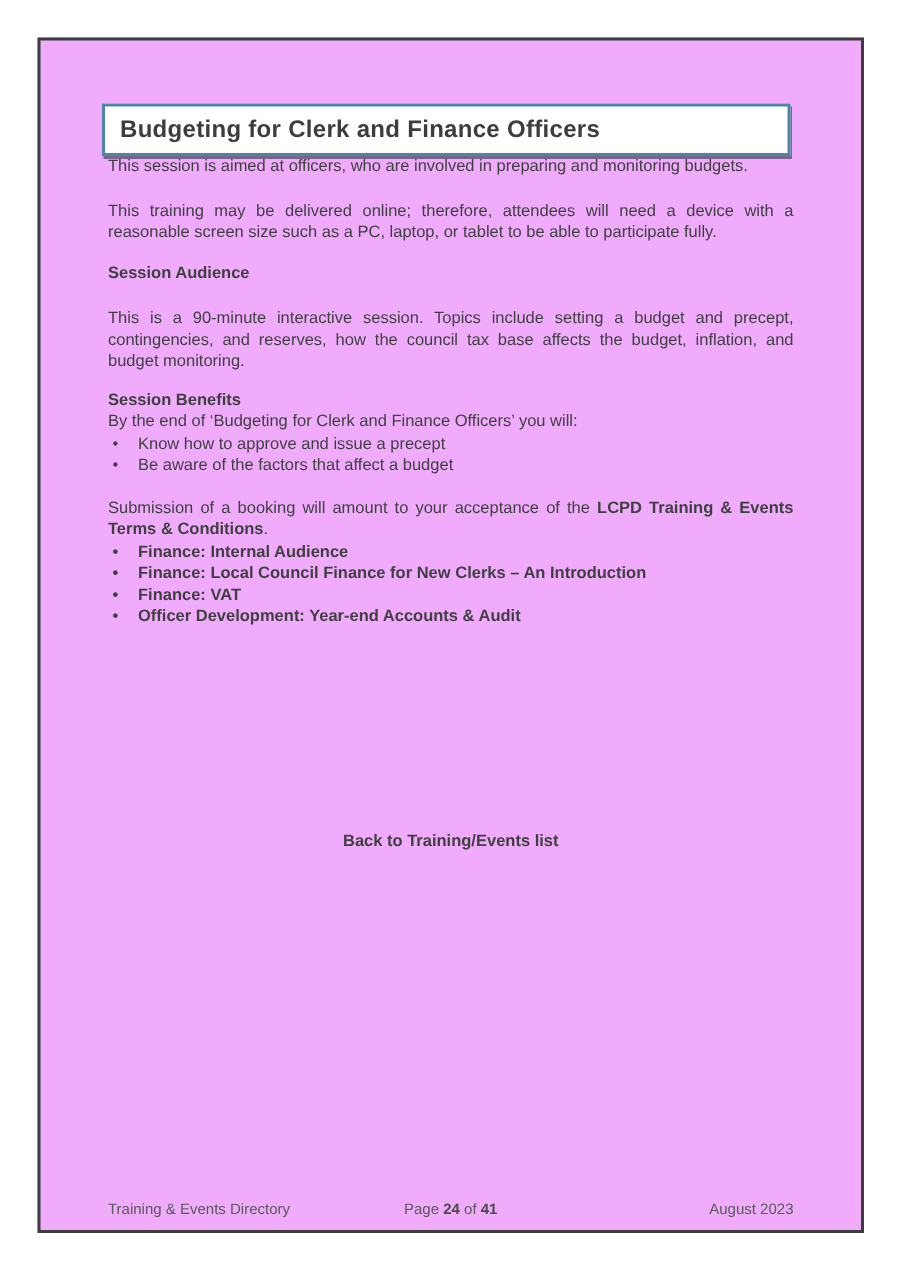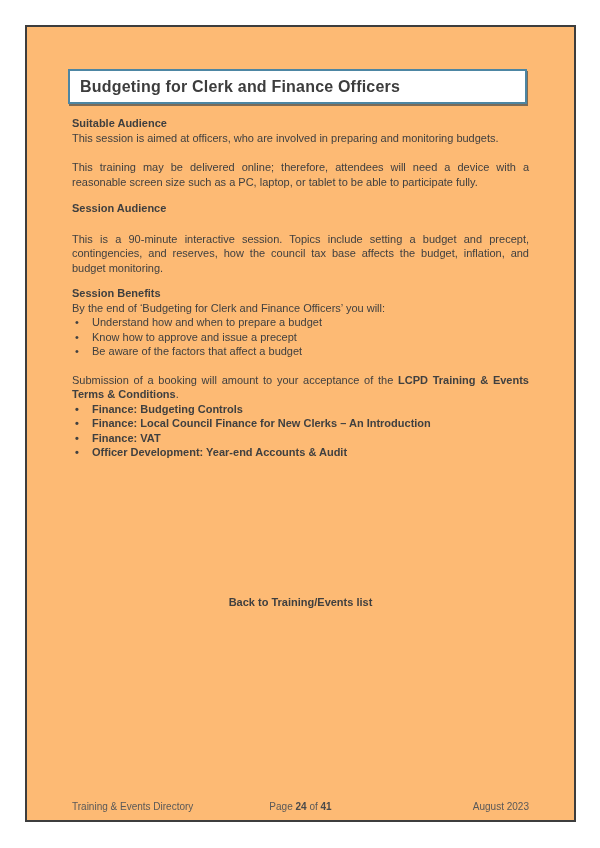--- a/index.html
+++ b/index.html
@@ -8,21 +8,21 @@
     background: #ffffff;
     font-family: "Liberation Sans", "DejaVu Sans", sans-serif;
     color: #404040;
     position: relative;
   }
   .page-frame {
     position: absolute;
     left: 25px; top: 25px;
     width: 551px; height: 797px;
     border: 2px solid #3d3d3d;
-    background: #fdba74;
+    background: #f0abfc;
   }
   .content {
     position: absolute;
     inset: 0;
     padding: 0 45px;
   }
   .title-box {
     margin: 42px 0 0 -4px;
     width: 459px;
     height: 35px;
@@ -101,40 +101,38 @@
 </head>
 <body>
 
 <div class="page-frame">
   <div class="content">
 
     <div class="title-box">
       <h1>Budgeting for Clerk and Finance Officers</h1>
     </div>
 
-    <h3 class="sec-heading mt-suitable">Suitable Audience</h3>
     <p>This session is aimed at officers, who are involved in preparing and monitoring budgets.</p>
     <p class="just mt-para2">This training may be delivered online; therefore, attendees will need a device with a reasonable screen size such as a PC, laptop, or tablet to be able to participate fully.</p>
 
     <h3 class="sec-heading mt-overview">Session Audience</h3>
     <p class="just">This is a 90-minute interactive session. Topics include setting a budget and precept, contingencies, and reserves, how the council tax base affects the budget, inflation, and budget monitoring.</p>
 
     <h3 class="sec-heading mt-benefits">Session Benefits</h3>
     <p>By the end of ‘Budgeting for Clerk and Finance Officers’ you will:</p>
     <ul class="bullet-list">
-      <li>Understand how and when to prepare a budget</li>
       <li>Know how to approve and issue a precept</li>
       <li>Be aware of the factors that affect a budget</li>
     </ul>
 
 
     <p class="just mt-booking"><span>Submission of a booking will amount to your acceptance of the </span><span class="inline-bold">LCPD Training &amp; Events Terms &amp; Conditions</span><span>.</span></p>
 
     <ul class="bullet-list bold">
-      <li>Finance: Budgeting Controls</li>
+      <li>Finance: Internal Audience</li>
       <li>Finance: Local Council Finance for New Clerks – An Introduction</li>
       <li>Finance: VAT</li>
       <li>Officer Development: Year-end Accounts &amp; Audit</li>
     </ul>
 
     <div class="back-link-row">
       <a class="back-link">Back to Training/Events list</a>
     </div>
 
     <div class="footer">

